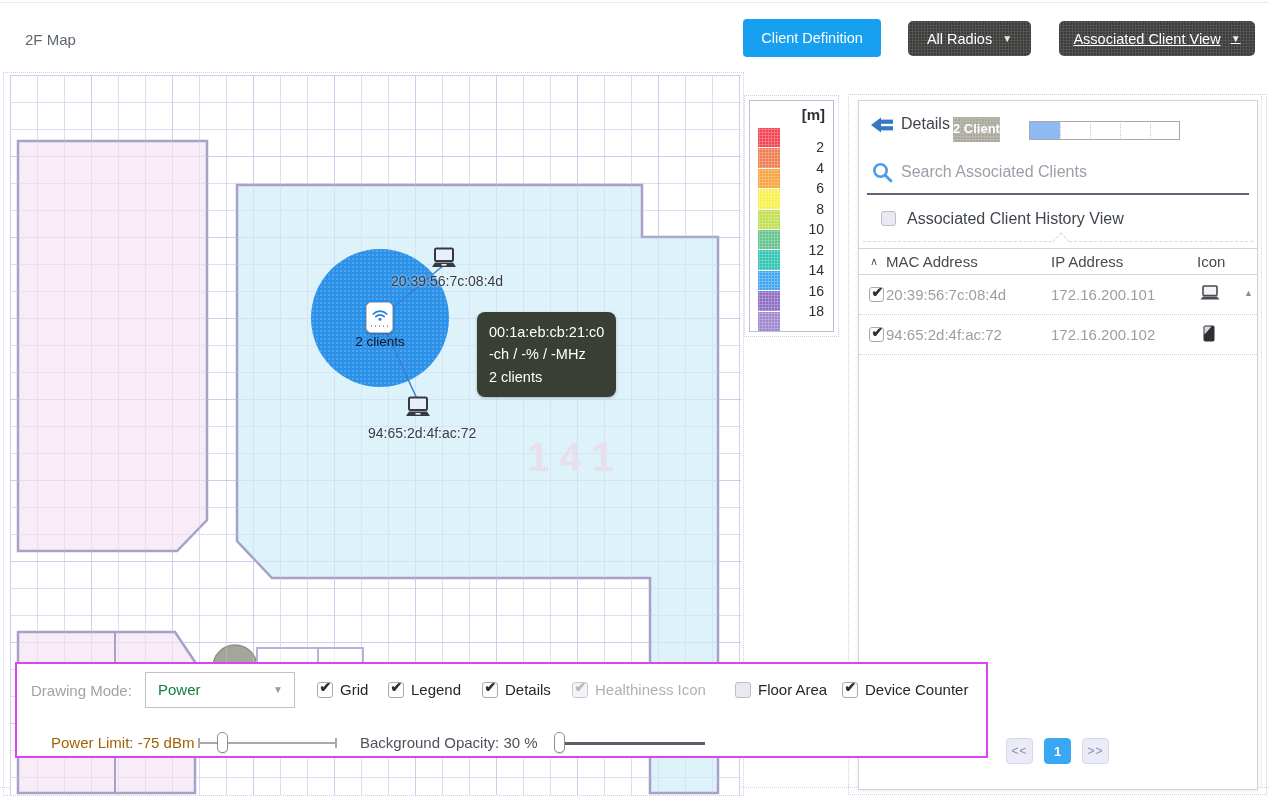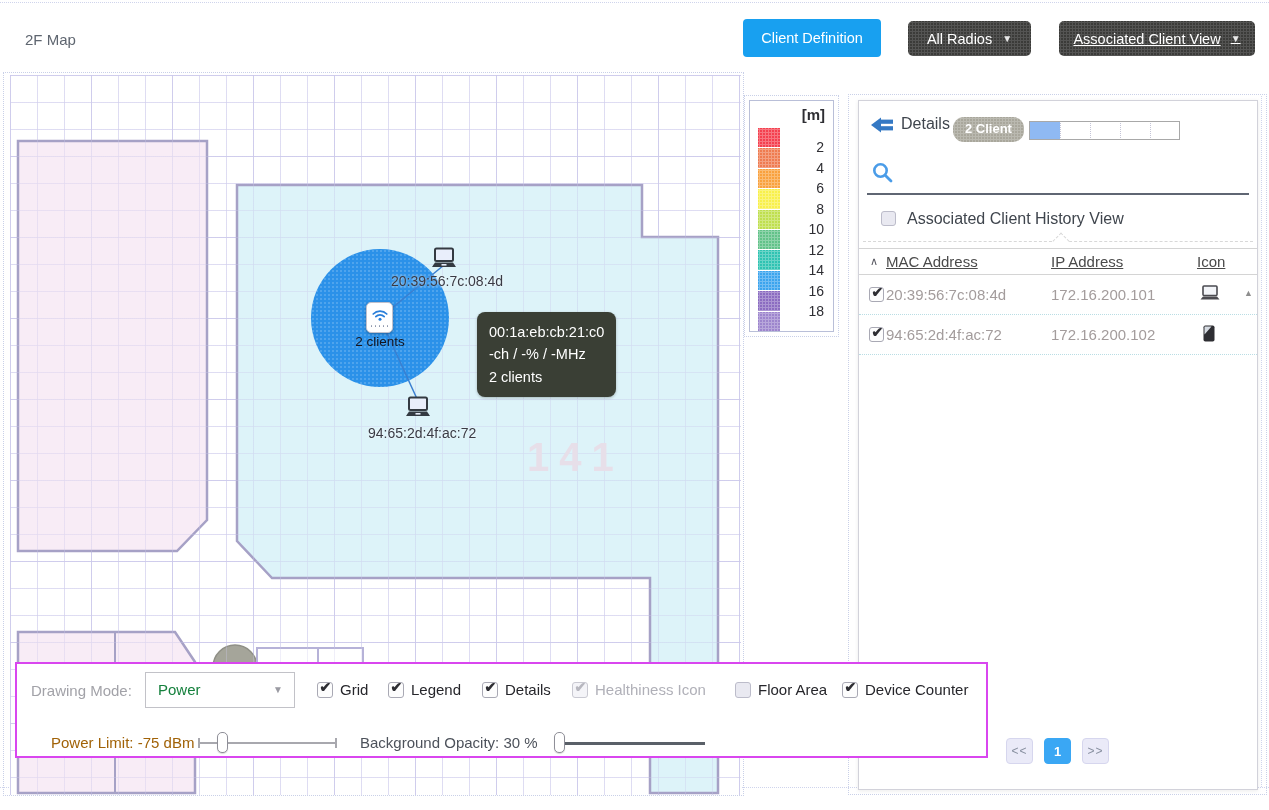--- a/index.html
+++ b/index.html
@@ -64,42 +64,42 @@
   .swatch-col { position:absolute; left:8px; top:27px; display:flex; flex-direction:column; gap:1px; }
   .swatch { width:22px; height:19.4px;
     background-image:radial-gradient(rgba(255,255,255,.28) 1px, transparent 1.2px); background-size:3px 3px; }
   .ltick { position:absolute; right:9px; width:30px; text-align:right; font-size:14px; color:#2e2e33; }
 
   
   #panel { position:absolute; left:858px; top:100px; width:400px; height:690px; background:#fff;
     border:1px solid #d2d2da; box-shadow:0 1px 4px rgba(0,0,0,.08); }
   .p-back { position:absolute; left:12px; top:15px; width:24px; height:18px; cursor:pointer; }
   .p-details { position:absolute; left:42px; top:14px; font-size:16px; color:#3f454d; }
-  .p-badge { position:absolute; left:94px; top:16px; height:25px; padding:4px 12px; border-radius:11px;
+  .p-badge { position:absolute; left:94px; top:16px; height:25px; padding:4px 0; border-radius:0;
     background-color:#a9a79c;
     background-image:radial-gradient(rgba(255,255,255,.2) 1px, transparent 1.2px); background-size:3px 3px;
     color:#fff; font-size:13px; font-weight:700; }
   .p-progress { position:absolute; left:170px; top:20px; width:151px; height:19px; background:#fff;
     border:1px solid #a8a8a8; }
   .p-progress .fill { position:absolute; left:0; top:0; bottom:0; width:30px; background:#8fb9f3; }
   .p-progress .sep { position:absolute; top:1px; bottom:1px; border-left:1px dotted #c4c4d6; }
   .p-search-icon { position:absolute; left:13px; top:61px; width:21px; height:21px; }
   .p-search { position:absolute; left:42px; top:62px; width:330px; border:none; outline:none;
     font-size:16px; color:#3f454d; font-family:inherit; }
   .p-search::placeholder { color:#9aa0a8; opacity:1; }
   .p-underline { position:absolute; left:8px; top:92px; width:382px; height:2px; background:#5f6673; }
   .p-hist-cb { position:absolute; left:22px; top:110px; }
   .p-hist-label { position:absolute; left:48px; top:109px; font-size:16px; color:#3f454d; }
   .p-dash { position:absolute; left:4px; top:140px; width:390px; border-top:1px dashed #d8d8d8; }
   .p-notch { position:absolute; left:196px; top:134px; width:12px; height:12px; background:#fff;
     border-top:1px dashed #d8d8d8; border-left:1px dashed #d8d8d8; transform:rotate(45deg); }
   .p-thead { position:absolute; left:0; top:147px; width:100%; height:27px;
     border-top:1px solid #d4d4d4; border-bottom:1px solid #d4d4d4; font-size:15px; color:#4a4a4a; }
   .p-thead .sortc { position:absolute; left:11px; top:6px; font-size:11px; color:#55555e; }
-  .p-thead .col { position:absolute; top:4px; text-decoration:underline; cursor:pointer; }
+  .p-thead .col { position:absolute; top:4px; cursor:pointer; }
   .p-row { position:absolute; left:0; width:100%; height:40px; border-bottom:1px dotted #b9dde4; }
   .p-row .mac { position:absolute; left:27px; top:11px; font-size:15px; color:#a39c9c; }
   .p-row .ip  { position:absolute; left:192px; top:11px; font-size:15px; color:#a39c9c; }
   .p-row .dev { position:absolute; left:340px; top:10px; }
   .p-row .rcb { position:absolute; left:10px; top:12px; }
   .p-scrollup { position:absolute; left:385px; top:187px; font-size:9px; color:#8e8e8e; }
   .pg-btn { position:absolute; top:637px; width:27px; height:26px; border-radius:4px; font-size:12px;
     font-family:inherit; cursor:pointer; }
   .pg-ends { background:#eaeaf8; border:1px solid #d6d6ee; color:#8890a0; letter-spacing:1px; }
   .pg-cur { background:#3aa7f4; border:1px solid #3aa7f4; color:#fff; font-weight:700; font-size:13px; }
@@ -260,20 +260,21 @@
       <div class="sep" style="left:90px;"></div>
       <div class="sep" style="left:120px;"></div>
     </div>
 
     <div class="p-search-icon">
       <svg class="icon-svg" width="21" height="21" viewBox="0 0 21 21">
         <circle cx="8.5" cy="8.5" r="6.2" fill="none" stroke="#4a9ce8" stroke-width="2.6"></circle>
         <line x1="13.2" y1="13.2" x2="19" y2="19" stroke="#4a9ce8" stroke-width="2.8" stroke-linecap="round"></line>
       </svg>
     </div>
+    <input class="p-search" type="text" placeholder="Search Associated Clients" style="">
     <div class="p-underline"></div>
 
     <span class="cb small unchecked p-hist-cb"></span>
     <div class="p-hist-label">Associated Client History View</div>
 
     <div class="p-dash"></div>
     <div class="p-notch"></div>
 
     <div class="p-thead">
       <span class="sortc">∧</span>

